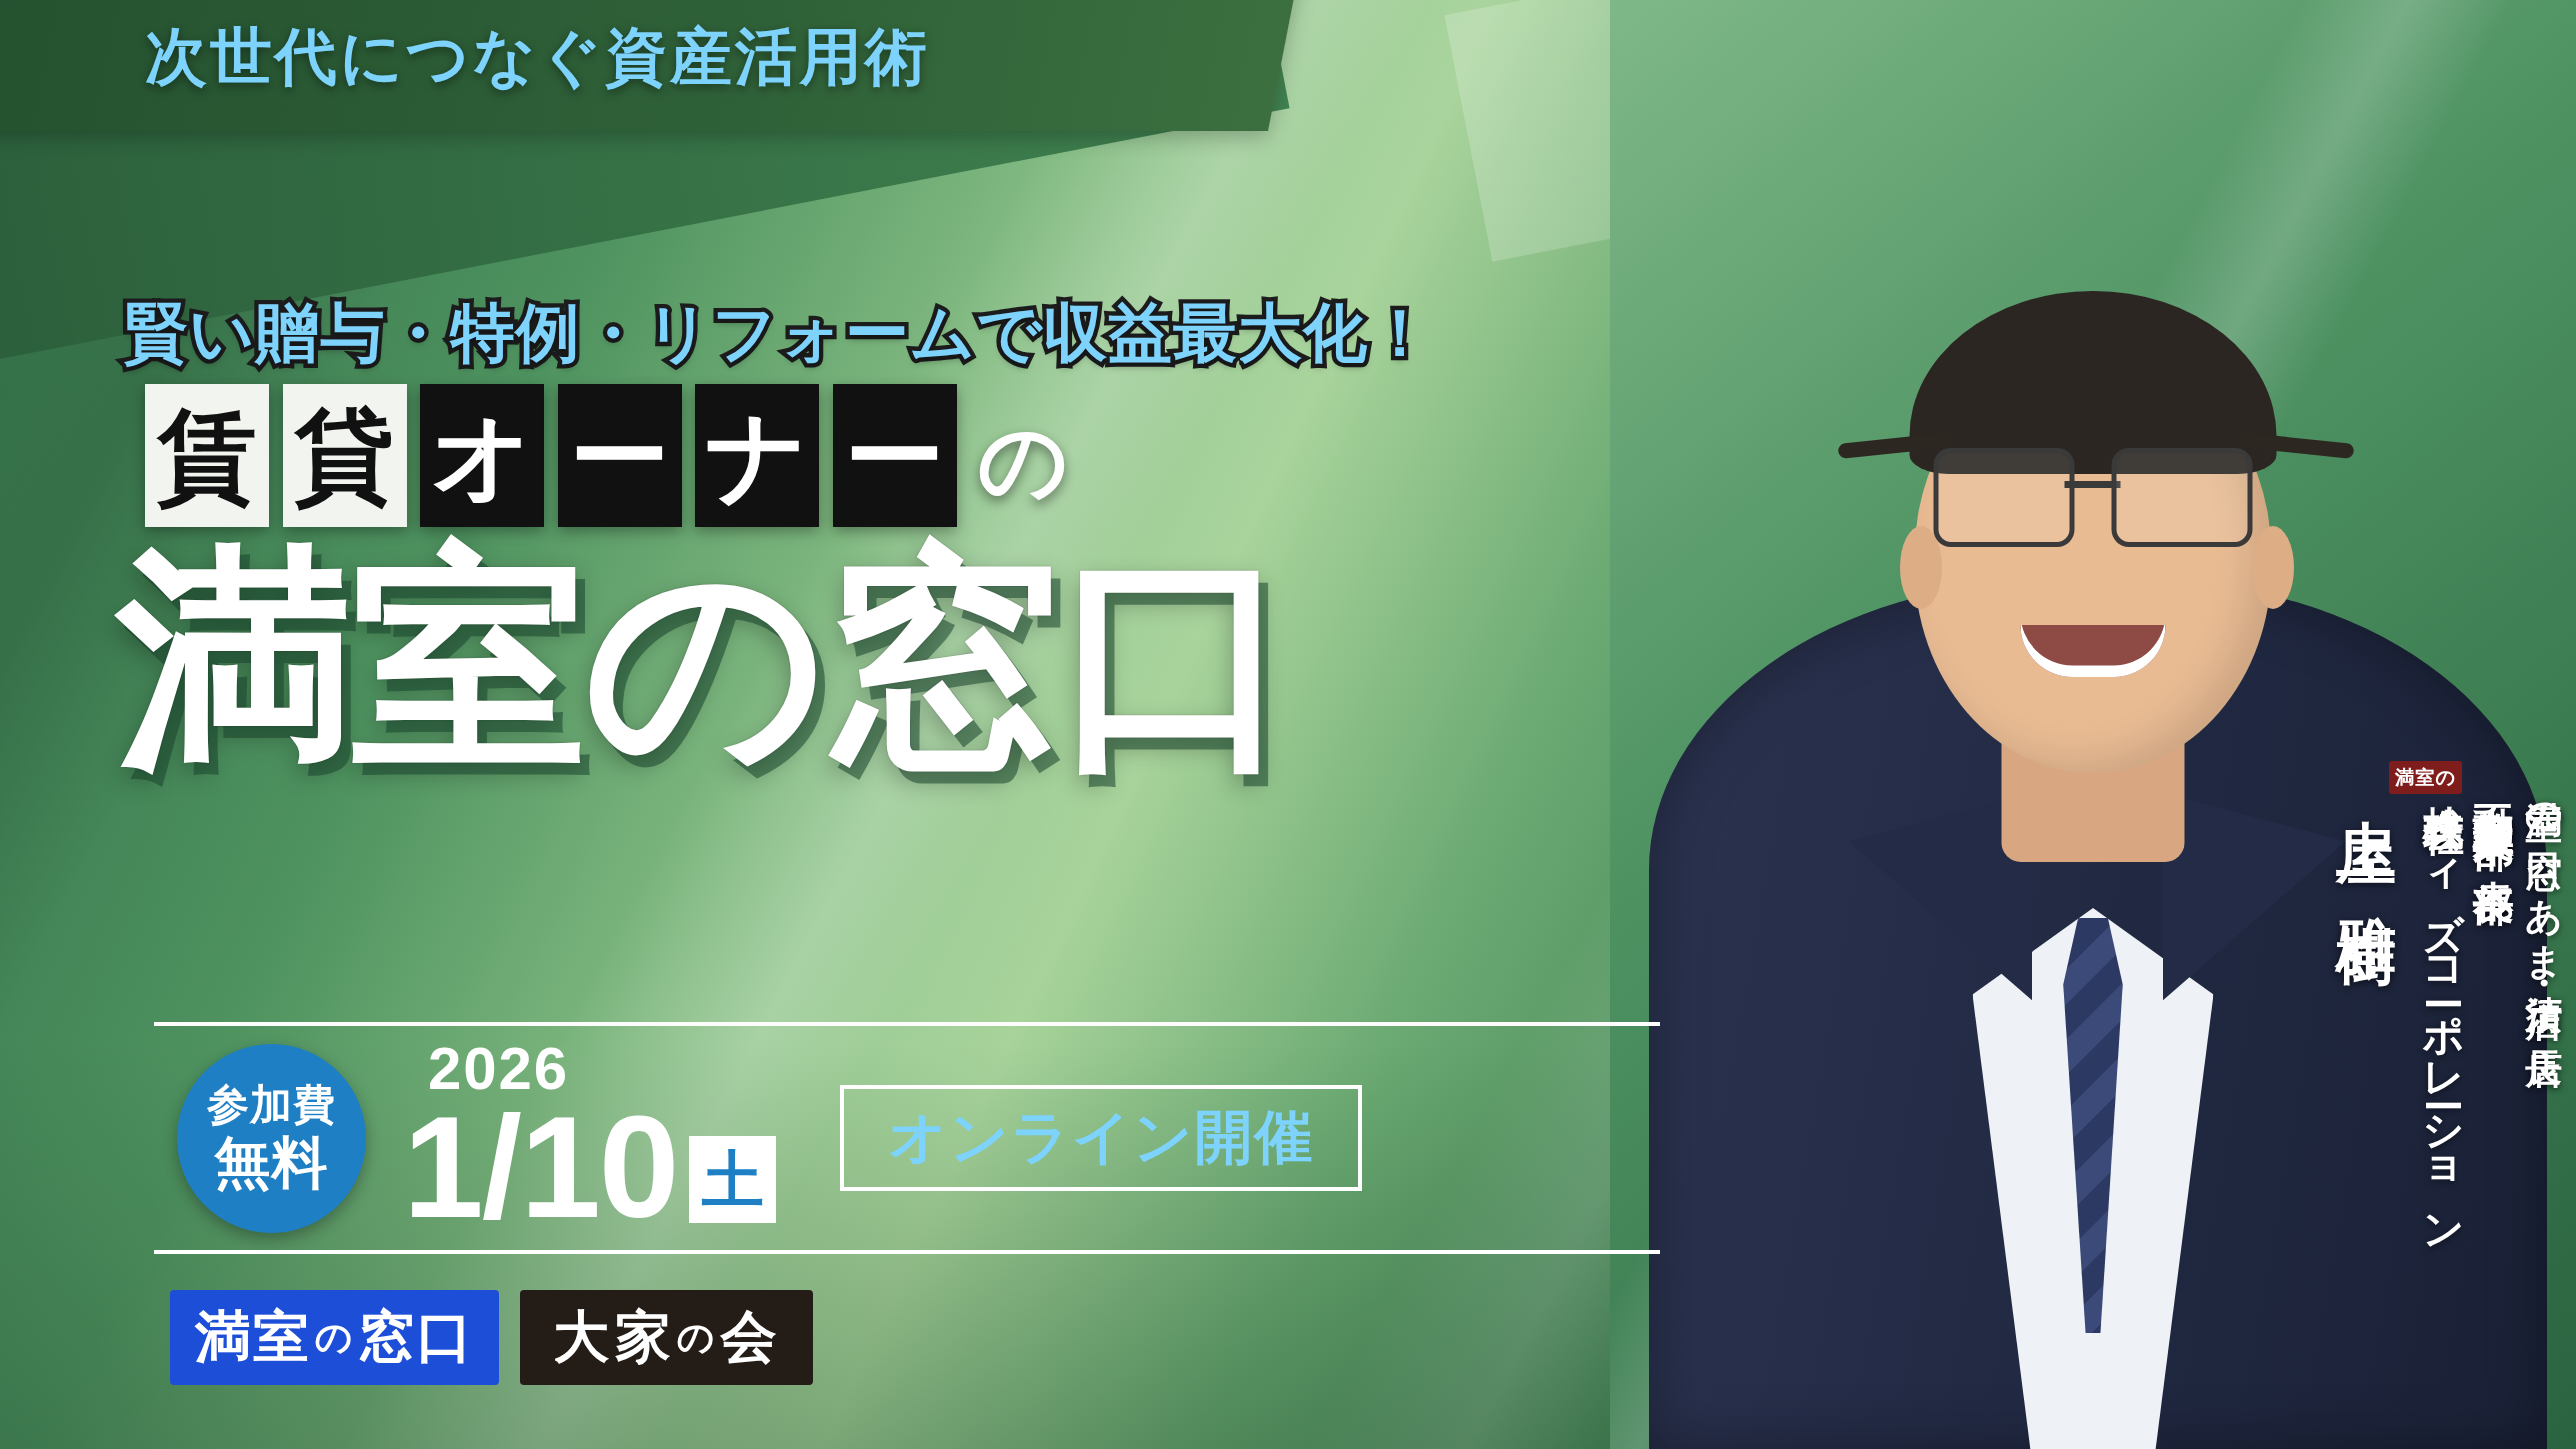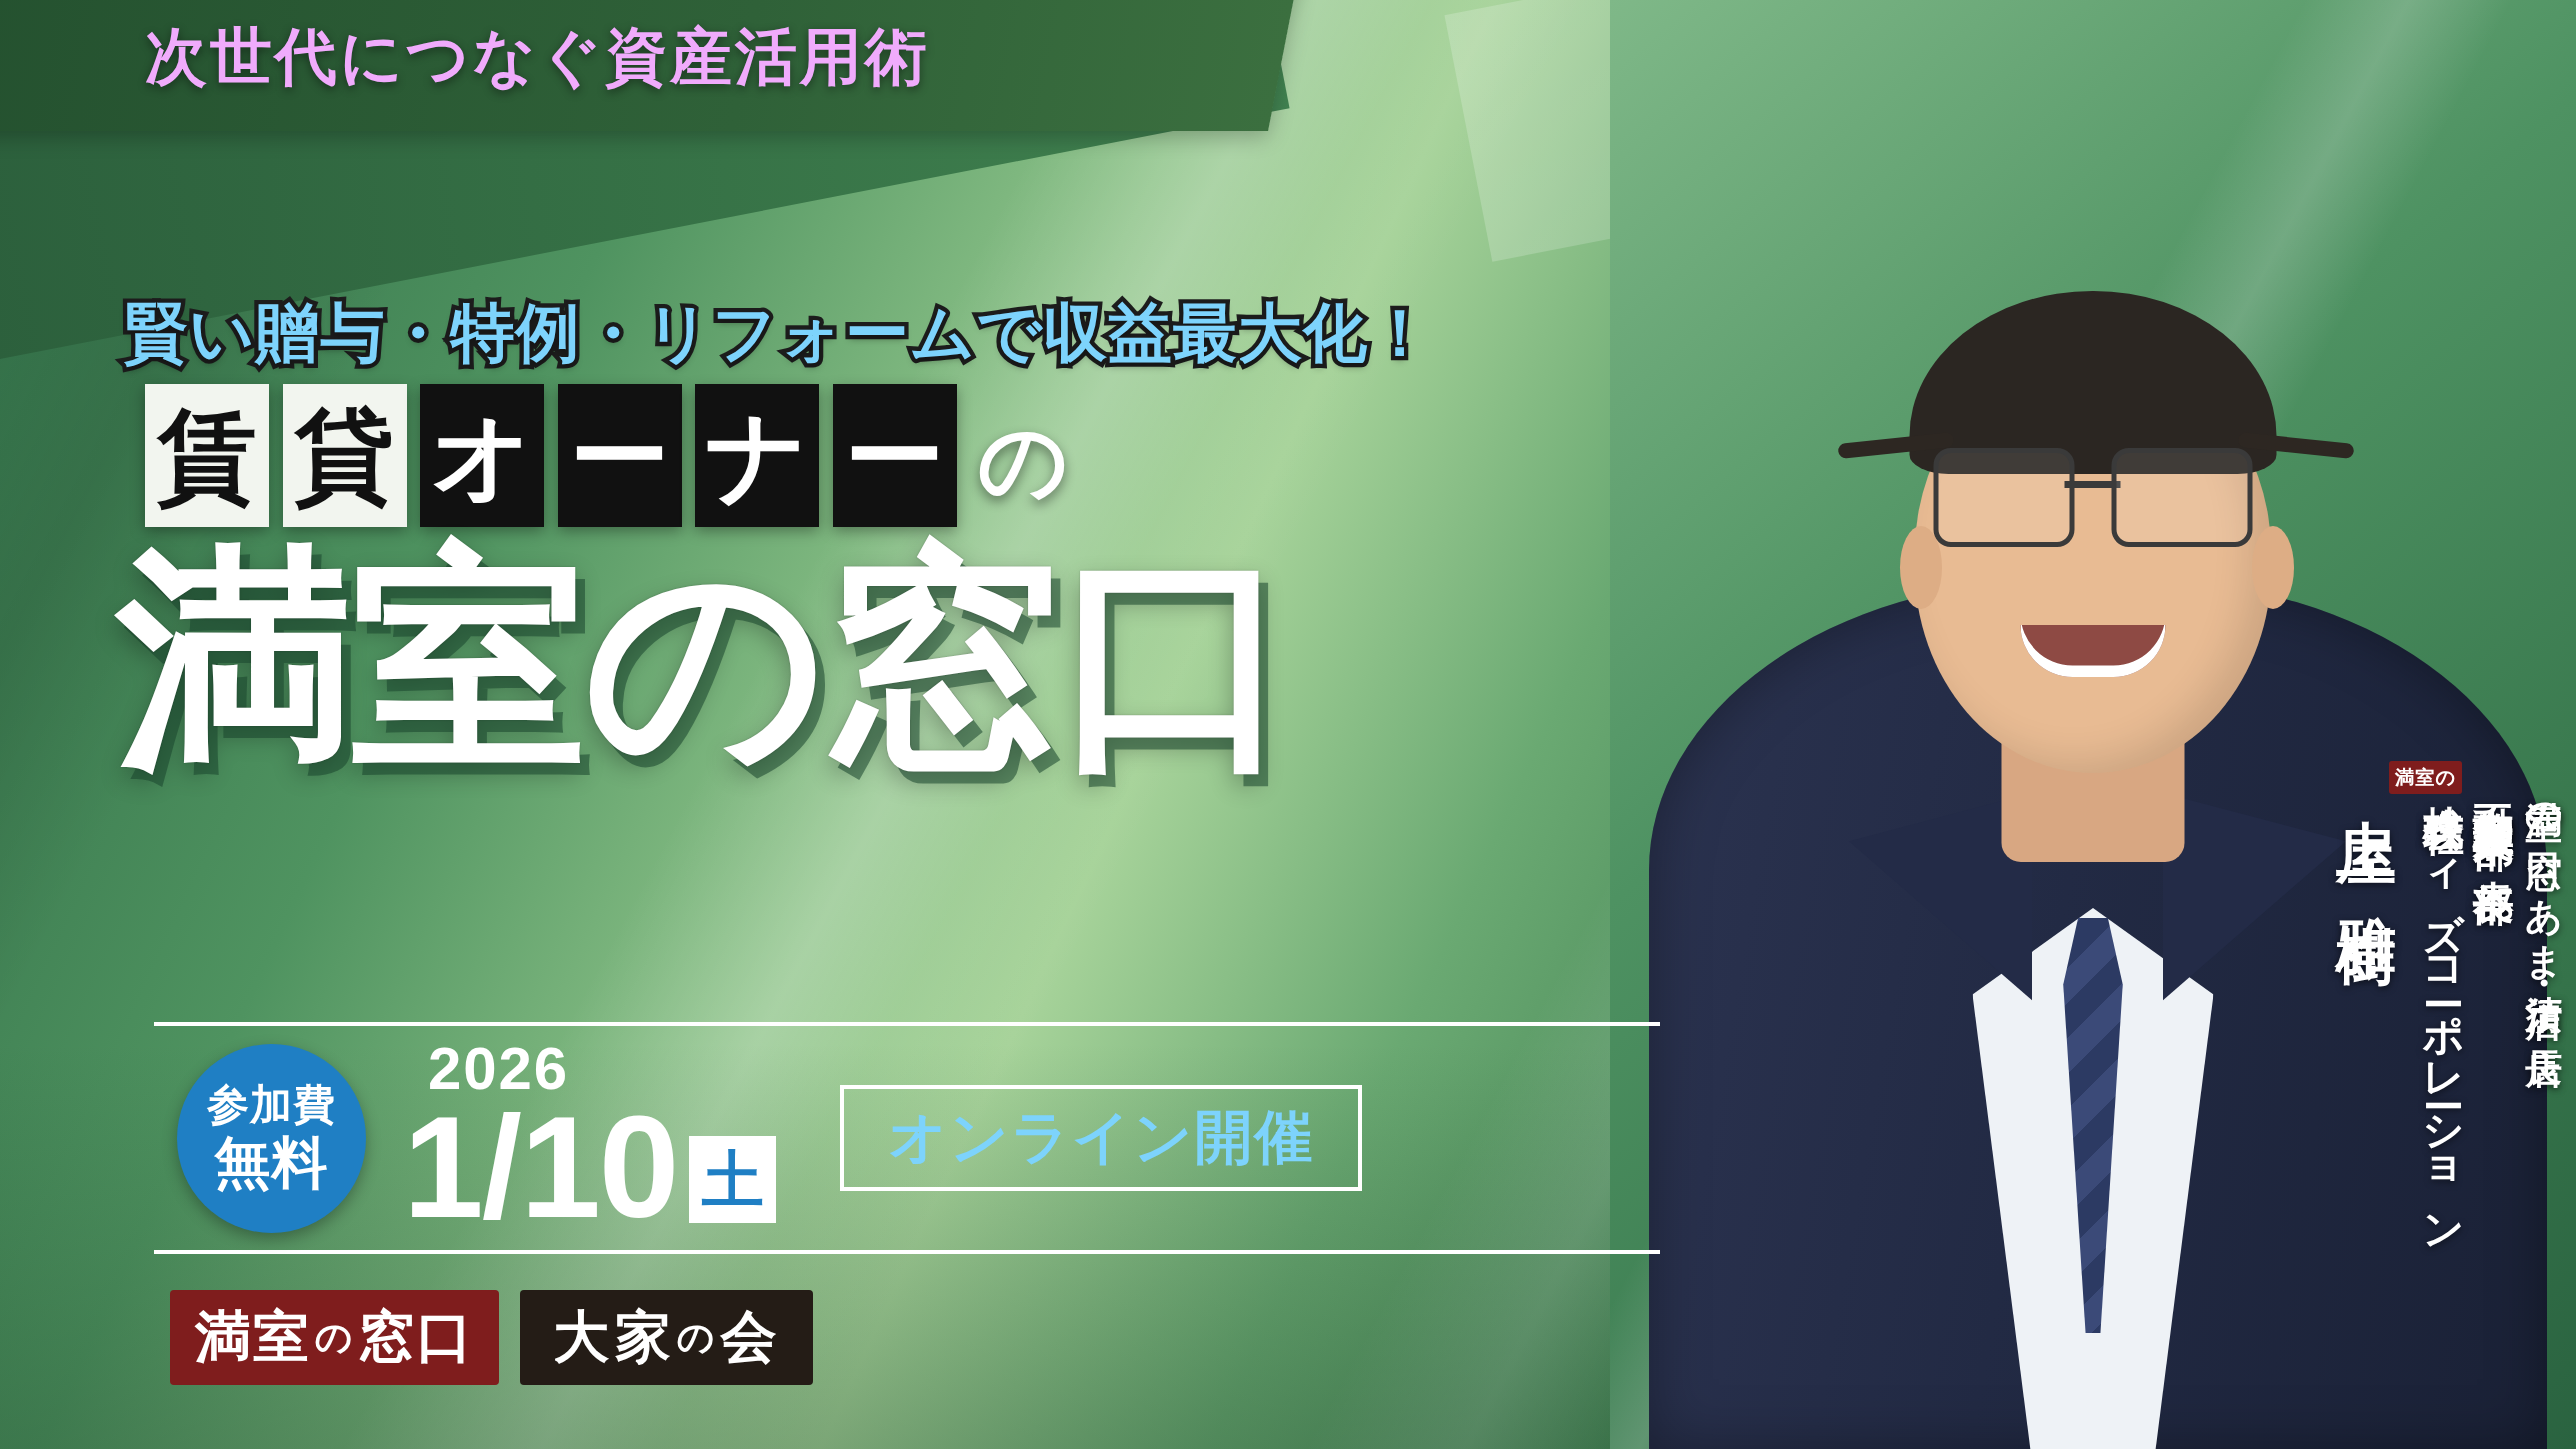--- a/index.html
+++ b/index.html
@@ -43,21 +43,21 @@
   
   .ribbon{
     position:absolute;left:-58px;top:-33px;width:1342px;height:164px;
     background:linear-gradient(90deg,#24512f 0%,#2f6138 60%,#3b6f3f 100%);
     transform:skewX(-11deg);
     box-shadow:0 5.8px 21px rgba(0,0,0,.25);
   }
   .ribbon-text{
     position:absolute;left:145px;top:15.4px;
     transform:skewX(0deg);
-    color:#f0abfc;
+    color:#7dd3fc;
     font-size:62px;font-weight:700;letter-spacing:2.9px;
     text-shadow:0 2.9px 9.7px rgba(0,0,0,.45);
     white-space:nowrap;
   }
 
   
   .catch{
     position:absolute;left:124px;top:290px;
     font-size:64px;font-weight:700;letter-spacing:1px;
     color:#7dd3fc;
@@ -132,21 +132,21 @@
   .online-tag{
     border:4.8px solid #ffffff;padding:9.7px 44px;font-size:58px;font-weight:700;letter-spacing:1.9px;
   }
   .time-text{font-size:85px;font-weight:700;letter-spacing:1px;margin-top:13.5px;}
 
   
   .logos{
     position:absolute;left:170px;top:1290px;display:flex;align-items:center;gap:21px;
   }
   .logo-blue{
-    background:#7f1d1d;color:#ffffff;
+    background:#1d4ed8;color:#ffffff;
     padding:9.7px 25px;font-size:56px;font-weight:700;letter-spacing:1.9px;
     border-radius:3.9px;
     display:flex;align-items:center;gap:3.9px;
   }
   .logo-blue .sm{font-size:37px;}
   .logo-dark{
     background:#241c16;color:#ffffff;
     padding:9.7px 33px;font-size:56px;font-weight:700;letter-spacing:3.9px;border-radius:3.9px;
     display:flex;align-items:center;gap:1.9px;
   }

